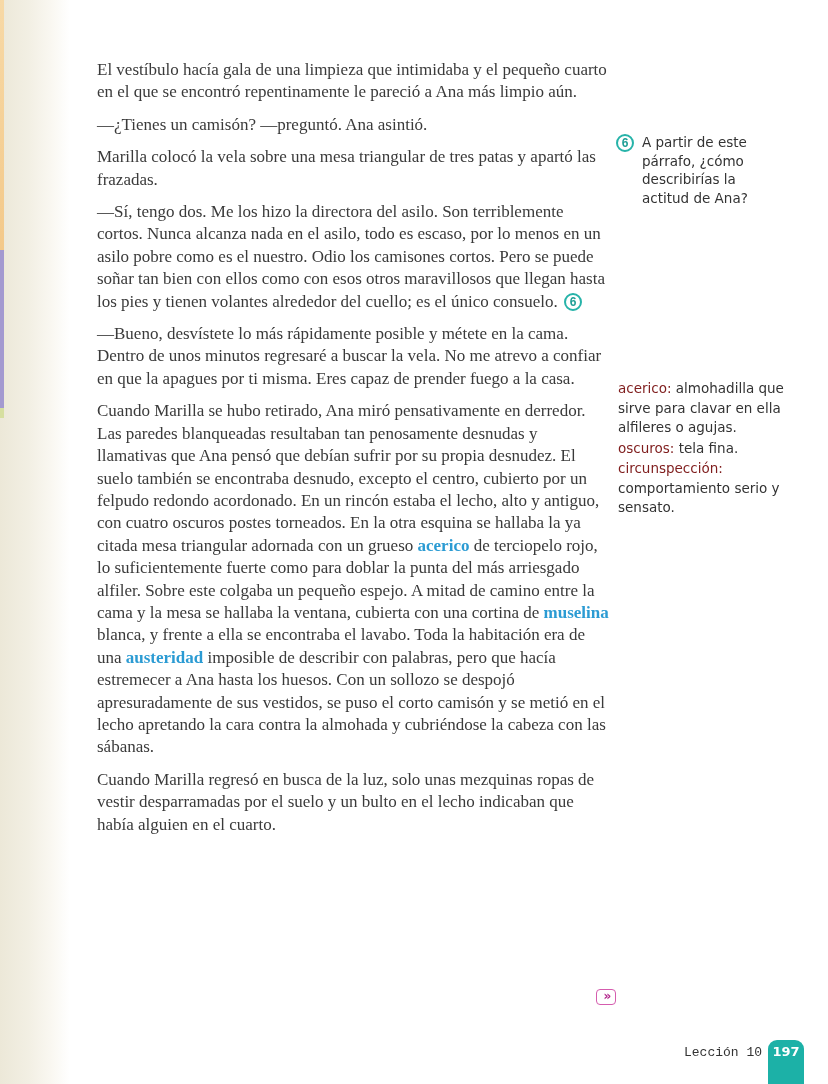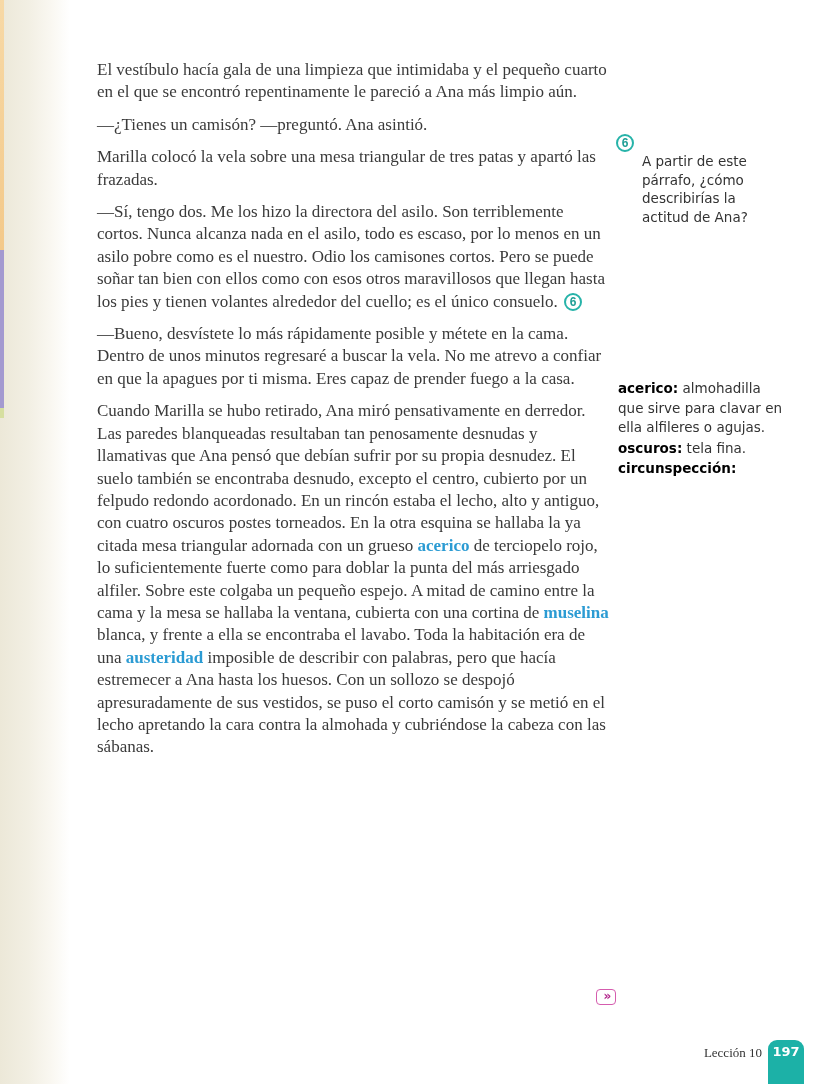--- a/index.html
+++ b/index.html
@@ -75,39 +75,38 @@
       color: #333;
     }
     .side-question .q-marker {
       position: absolute;
       left: 0; top: 1px;
       margin: 0;
     }
     .side-question .q-text {
       display: block;
       padding-left: 26px;
-      margin-top: 19px;
     }
 
     .glossary {
       position: absolute;
       left: 618px;
       top: 379px;
       width: 170px;
       font-family: "DejaVu Sans", sans-serif;
       font-size: 13.5px;
       line-height: 19.5px;
       color: #333;
     }
     .glossary .entry {
       margin: 0 0 1px 0;
     }
     .glossary .term {
-      color: #000000;
-      font-weight: bold;
+      color: #7f1d1d;
+      font-weight: normal;
     }
 
     .continue-icon {
       position: absolute;
       left: 596px;
       top: 989px;
       width: 20px;
       height: 16px;
       border: 1.5px solid #d55cae;
       border-radius: 4px;
@@ -120,21 +119,21 @@
       text-align: center;
       letter-spacing: -3px;
       cursor: pointer;
       background: #fff;
     }
 
     .footer-lesson {
       position: absolute;
       right: 66px;
       top: 1045px;
-      font-family: Liberation Serif, serif;
+      font-family: Liberation Mono, monospace;
       font-size: 13px;
       color: #333;
     }
     .page-tab {
       position: absolute;
       left: 768px;
       top: 1040px;
       width: 36px;
       height: 50px;
       background: #1cb1a7;
@@ -156,29 +155,30 @@
 <div class="edge-strip edge-purple"></div>
 <div class="edge-strip edge-green"></div>
 
 <div class="main-text">
   <p>El vestíbulo hacía gala de una limpieza que intimidaba y el pequeño cuarto en el que se encontró repentinamente le pareció a Ana más limpio aún.</p>
   <p>—¿Tienes un camisón? —preguntó. Ana asintió.</p>
   <p>Marilla colocó la vela sobre una mesa triangular de tres patas y apartó las frazadas.</p>
   <p><span>—Sí, tengo dos. Me los hizo la directora del asilo. Son terriblemente cortos. Nunca alcanza nada en el asilo, todo es escaso, por lo menos en un asilo pobre como es el nuestro. Odio los camisones cortos. Pero se puede soñar tan bien con ellos como con esos otros maravillosos que llegan hasta los pies y tienen volantes alrededor del cuello; es el único consuelo.</span> <span class="q-marker">6</span></p>
   <p>—Bueno, desvístete lo más rápidamente posible y métete en la cama. Dentro de unos minutos regresaré a buscar la vela. No me atrevo a confiar en que la apagues por ti misma. Eres capaz de prender fuego a la casa.</p>
   <p><span>Cuando Marilla se hubo retirado, Ana miró pensativamente en derredor. Las paredes blanqueadas resultaban tan penosamente desnudas y llamativas que Ana pensó que debían sufrir por su propia desnudez. El suelo también se encontraba desnudo, excepto el centro, cubierto por un felpudo redondo acordonado. En un rincón estaba el lecho, alto y antiguo, con cuatro oscuros postes torneados. En la otra esquina se hallaba la ya citada mesa triangular adornada con un grueso </span><span class="gloss-word">acerico</span><span> de terciopelo rojo, lo suficientemente fuerte como para doblar la punta del más arriesgado alfiler. Sobre este colgaba un pequeño espejo. A mitad de camino entre la cama y la mesa se hallaba la ventana, cubierta con una cortina de </span><span class="gloss-word">muselina</span><span> blanca, y frente a ella se encontraba el lavabo. Toda la habitación era de una </span><span class="gloss-word">austeridad</span><span> imposible de describir con palabras, pero que hacía estremecer a Ana hasta los huesos. Con un sollozo se despojó apresuradamente de sus vestidos, se puso el corto camisón y se metió en el lecho apretando la cara contra la almohada y cubriéndose la cabeza con las sábanas.</span></p>
+  <p>Cuando Marilla regresó en busca de la luz, solo unas mezquinas ropas de vestir desparramadas por el suelo y un bulto en el lecho indicaban que había alguien en el cuarto.</p>
 </div>
 
 <div class="side-question">
   <span class="q-marker">6</span>
   <span class="q-text">A partir de este párrafo, ¿cómo describirías la actitud de Ana?</span>
 </div>
 
 <div class="glossary">
   <div class="entry"><span class="term">acerico:</span> <span>almohadilla que sirve para clavar en ella alfileres o agujas.</span></div>
   <div class="entry"><span class="term">oscuros:</span> <span>tela fina.</span></div>
-  <div class="entry"><span class="term">circunspección:</span><br></div>
+  <div class="entry"><span class="term">circunspección:</span><br><span>comportamiento serio y sensato.</span></div>
 </div>
 
 <div class="continue-icon">»</div>
 
 <div class="footer-lesson">Lección 10</div>
 <div class="page-tab">197</div>
 
 </body></html>

